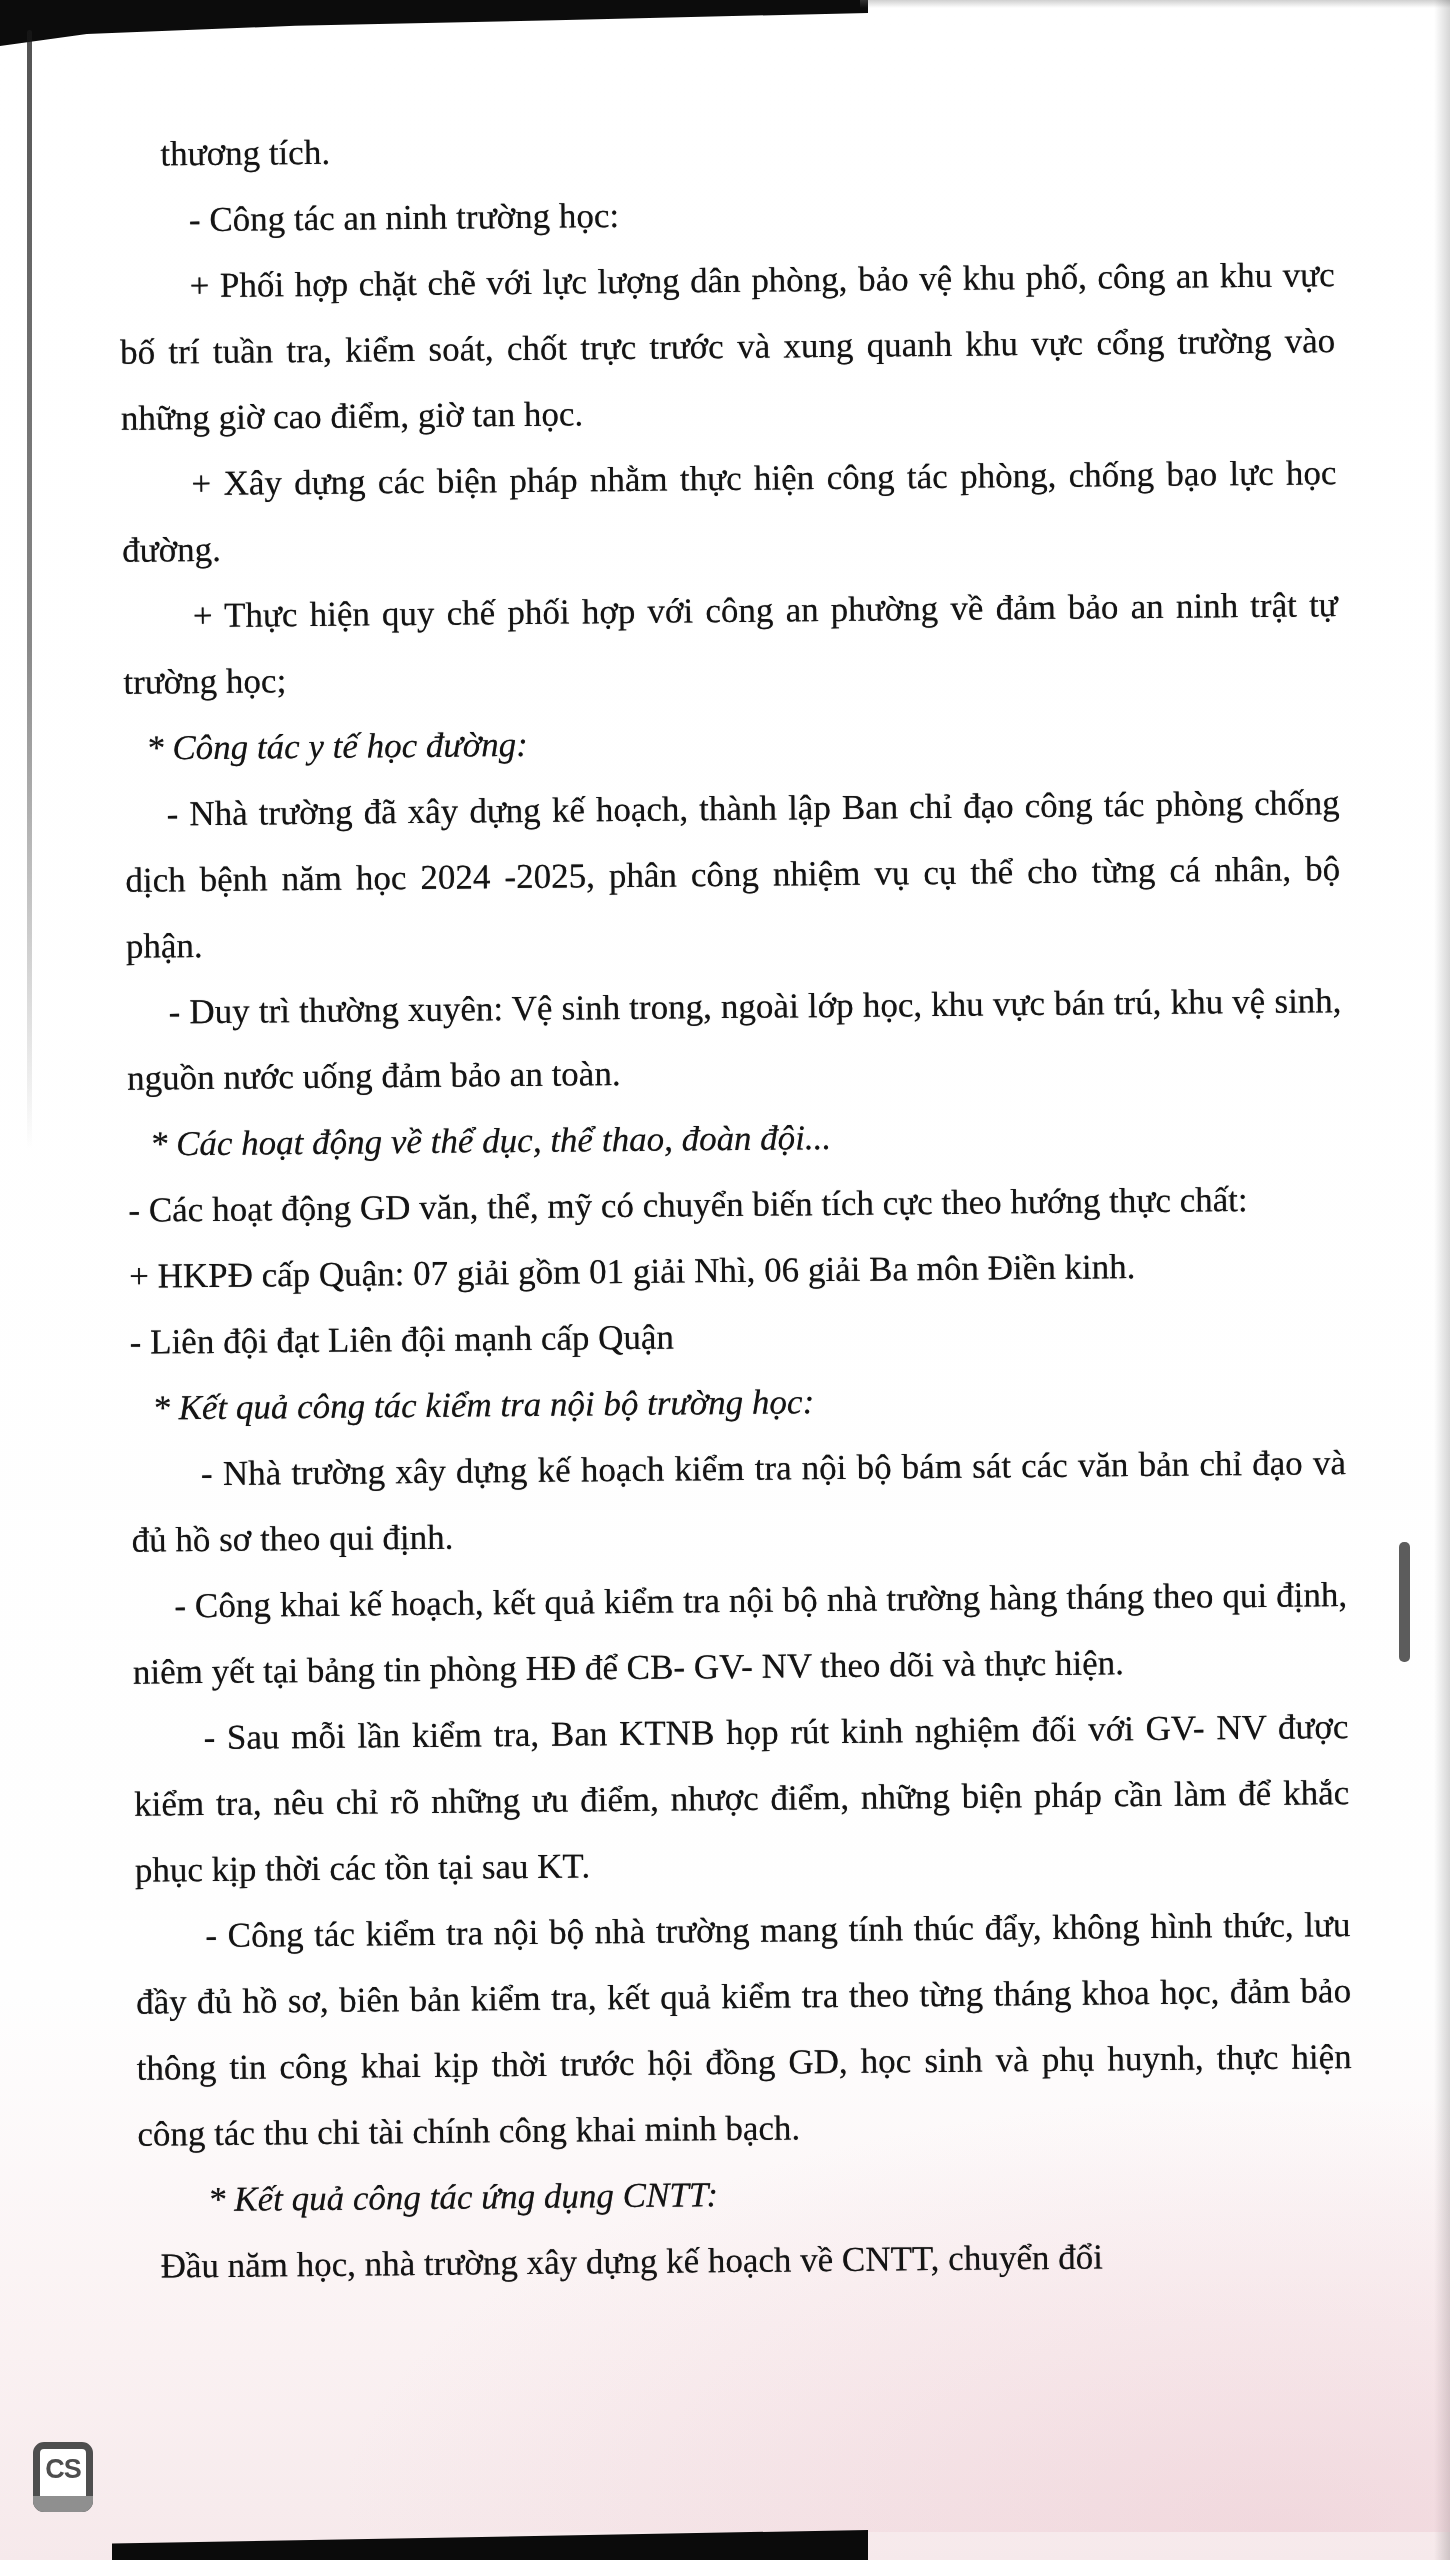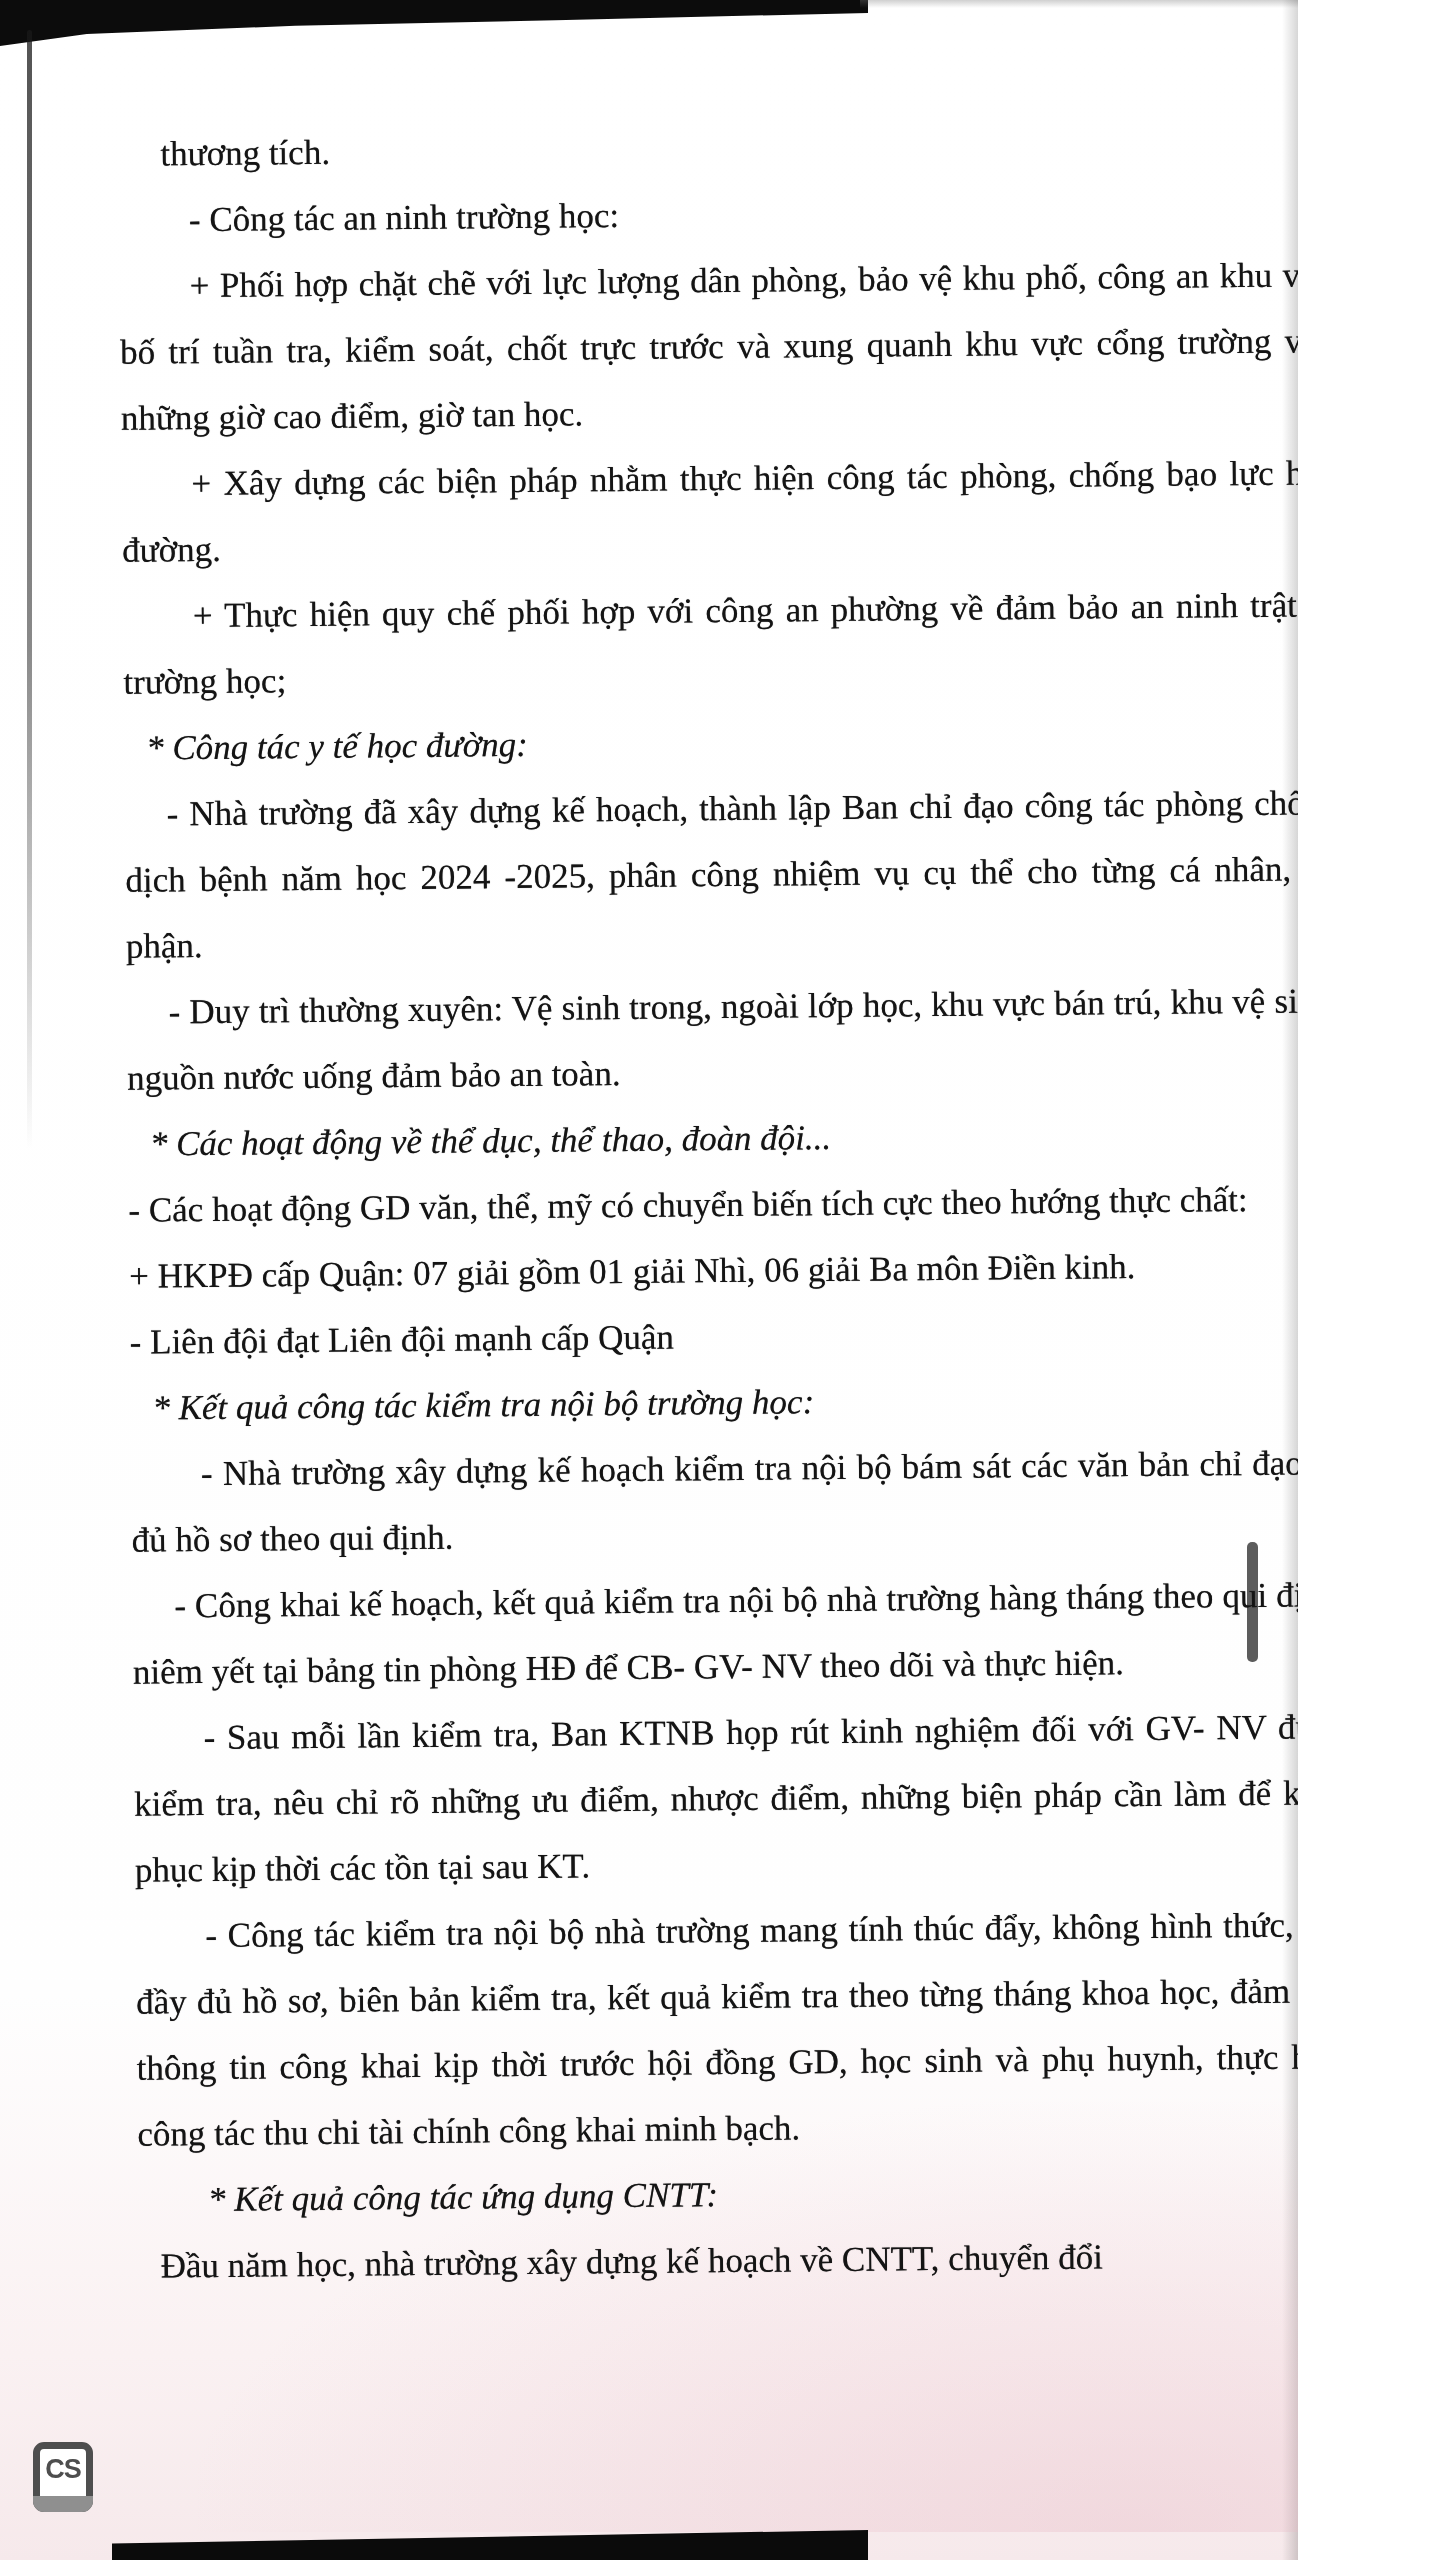--- a/index.html
+++ b/index.html
@@ -5,21 +5,21 @@
   html, body {
     margin: 0;
     padding: 0;
     width: 1450px;
     height: 2560px;
     background: #ffffff;
     overflow: hidden;
   }
   .page {
     position: relative;
-    width: 1298px;
+    width: 1450px;
     height: 2560px;
     background: linear-gradient(180deg, #ffffff 0%, #fefefe 78%, #faf1f2 92%, #f6e9eb 100%);
     overflow: hidden;
     font-family: "Liberation Serif", "DejaVu Serif", serif;
   }
 
   
   .edge-top {
     position: absolute; top: 0; left: 0;
     width: 868px; height: 46px;

